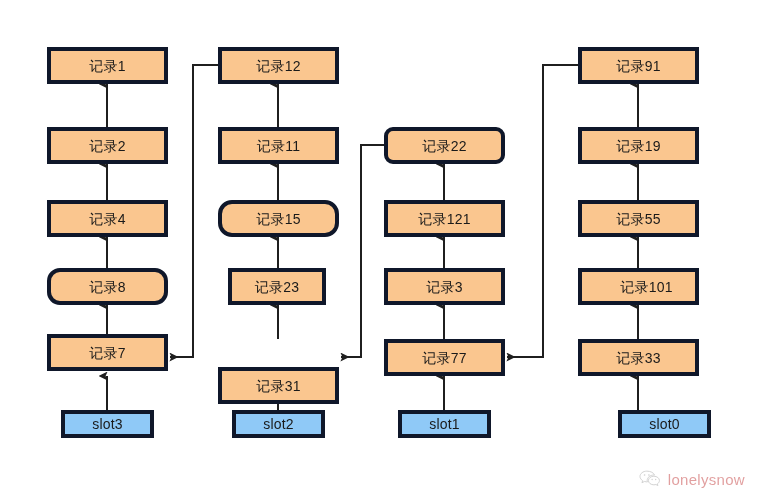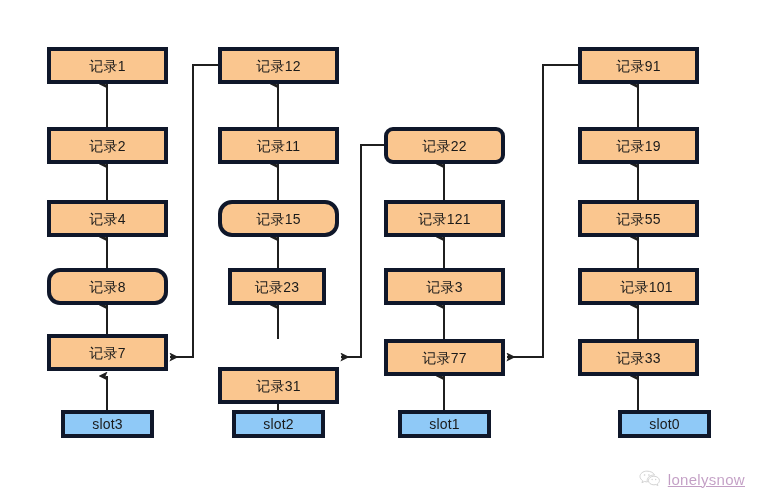--- a/index.html
+++ b/index.html
@@ -49,23 +49,22 @@
     right: 14px;
     bottom: 10px;
     display: flex;
     align-items: center;
     gap: 7px;
     opacity: 0.42;
     user-select: none;
   }
   #watermark .wm-text {
     font-size: 15px;
-    color: #701a75;
+    color: #b91c1c;
     letter-spacing: 0.3px;
-    text-decoration: underline;
   }
   #watermark .wm-icon {
     width: 22px;
     height: 18px;
     display: block;
   }
 </style>
 </head>
 <body>
 

